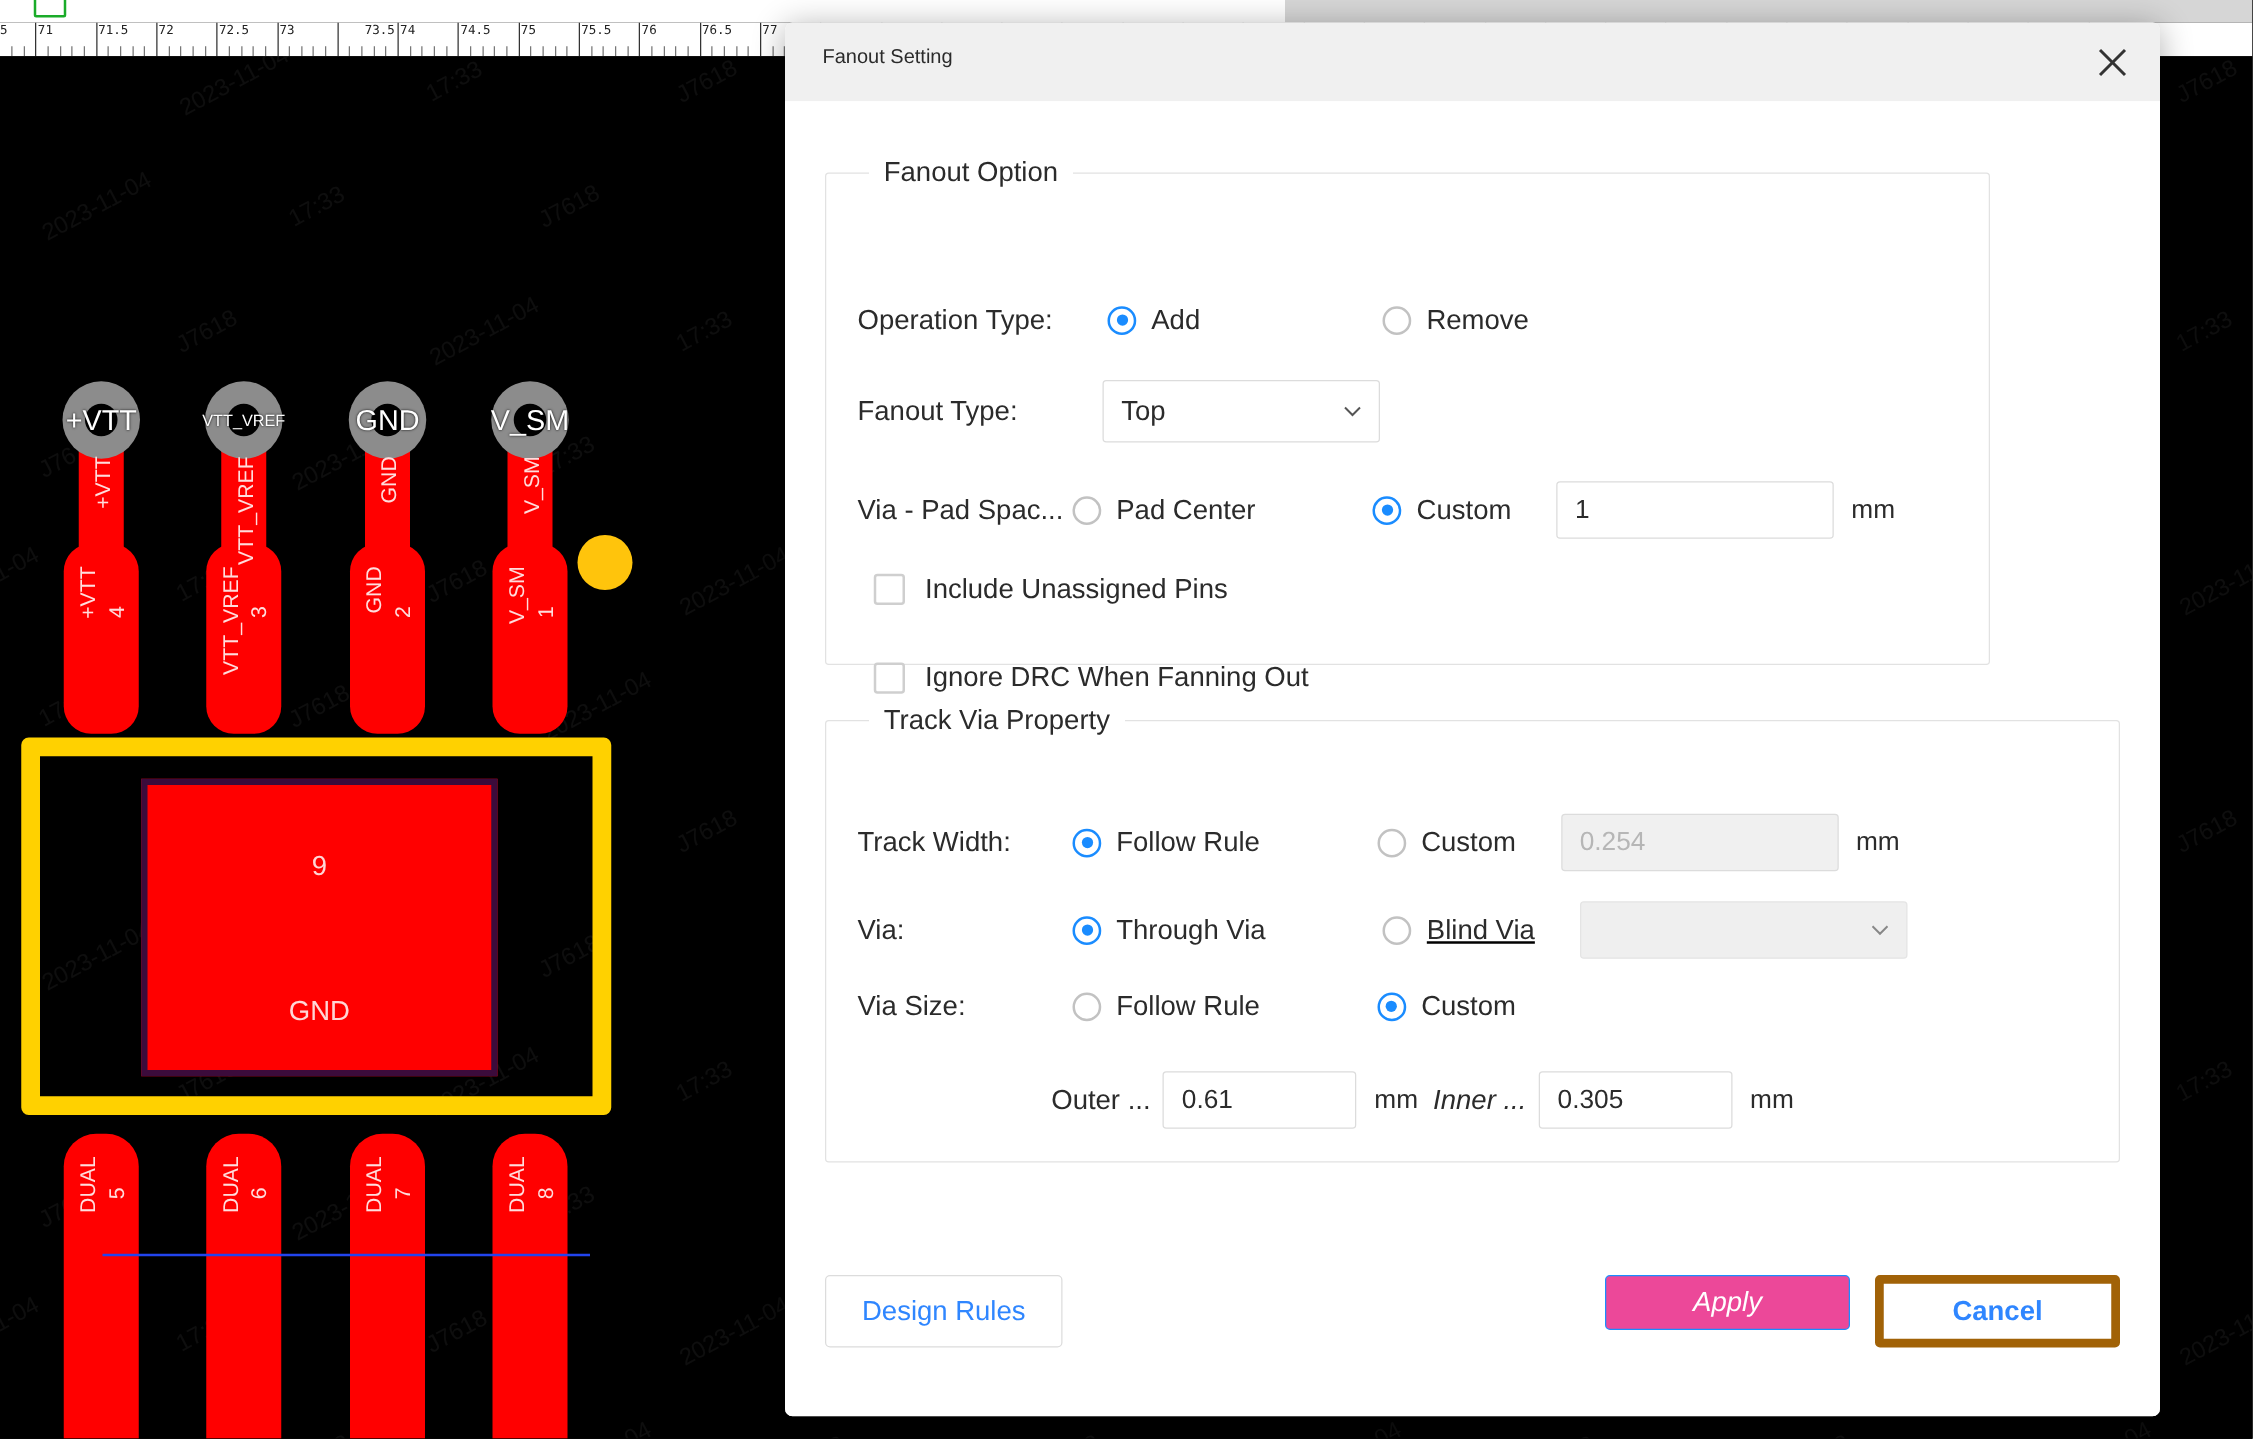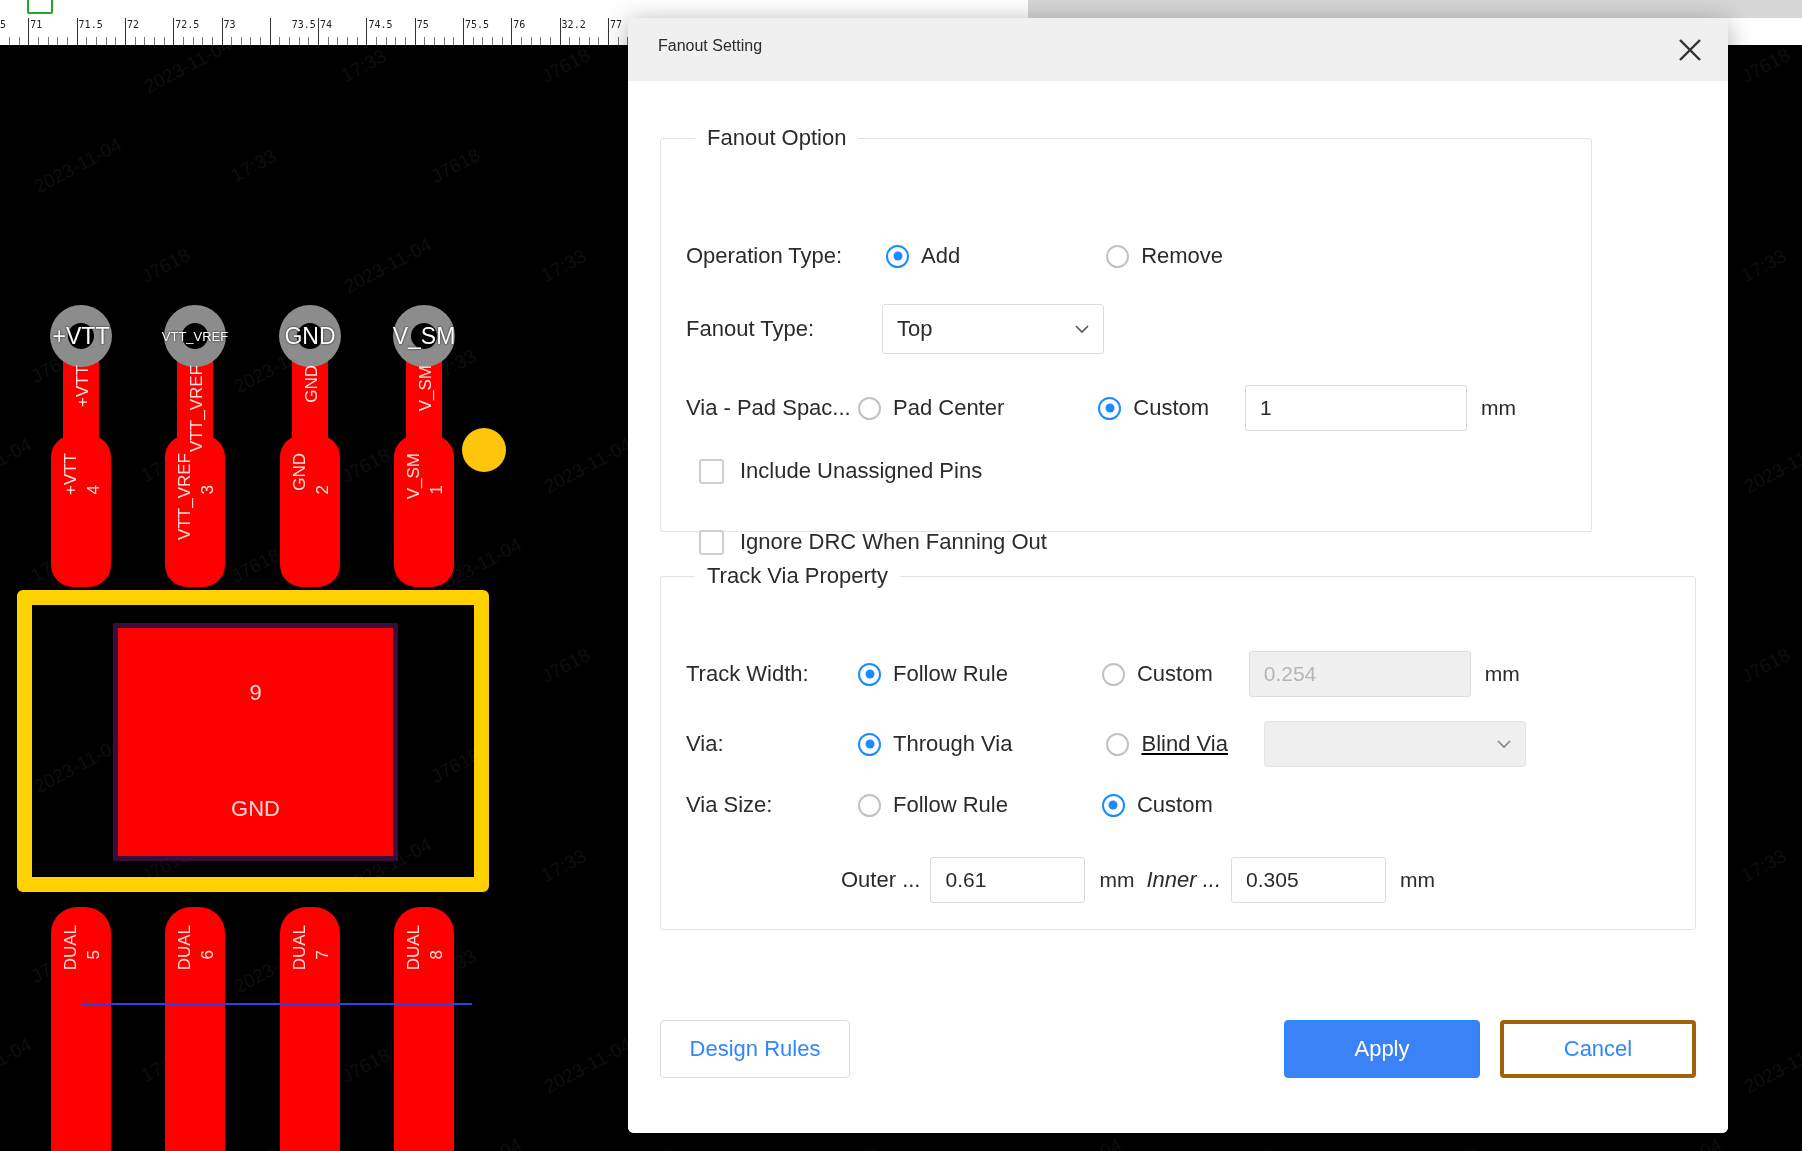--- a/index.html
+++ b/index.html
@@ -262,26 +262,26 @@
     position: absolute;
     display: flex; align-items: center; justify-content: center;
     border-radius: 4px; cursor: pointer;
     font-size: 22px;
   }
   .btn-design {
     left: 32px; top: 22px; width: 190px; height: 58px;
     border: 1px solid #dcdcdc; background: #fff; color: #2f86ff;
   }
   .btn-apply {
-    right: 248px; top: 22px; width: 196px; height: 58px;
-    background: #3b82f6; color: #fff; border: 1px solid #1a8cff;
+    right: 248px; top: 22px; width: 196px; height: 44px;
+    background: #ec4899; color: #fff; border: 1px solid #1a8cff; font-style: italic;
   }
   .btn-cancel {
     right: 32px; top: 22px; width: 196px; height: 58px;
-    border: 4px solid #a16207; background: #fff; color: #2f86ff;
+    border: 7px solid #a16207; background: #fff; color: #2f86ff; font-weight: bold;
   }
 </style>
 </head>
 <body>
 
 <div id="root">
 
   <div class="pcb-canvas">
 
     <div class="toolbar-strip">
@@ -355,21 +355,21 @@
         <div class="tickmin" style="left: 482.32px;"></div>
         <div class="tickmin" style="left: 491.98px;"></div>
         <div class="tickmin" style="left: 501.64px;"></div>
         <div class="tickmajor" style="left: 511.3px;"></div>
         <div class="rlabel" style="left: 513.3px;">76</div>
         <div class="tickmin" style="left: 520.96px;"></div>
         <div class="tickmin" style="left: 530.62px;"></div>
         <div class="tickmin" style="left: 540.28px;"></div>
         <div class="tickmin" style="left: 549.94px;"></div>
         <div class="tickmajor" style="left: 559.6px;"></div>
-        <div class="rlabel" style="left: 561.6px;">32.2</div>
+        <div class="rlabel" style="left: 561.6px;">76.5</div>
         <div class="tickmin" style="left: 569.26px;"></div>
         <div class="tickmin" style="left: 578.92px;"></div>
         <div class="tickmin" style="left: 588.58px;"></div>
         <div class="tickmin" style="left: 598.24px;"></div>
         <div class="tickmajor" style="left: 607.9px;"></div>
         <div class="rlabel" style="left: 609.9px;">77</div>
         <div class="tickmin" style="left: 617.56px;"></div>
         <div class="tickmin" style="left: 627.22px;"></div>
         <div class="tickmin" style="left: 636.88px;"></div>
         <div class="tickmin" style="left: 646.54px;"></div>

